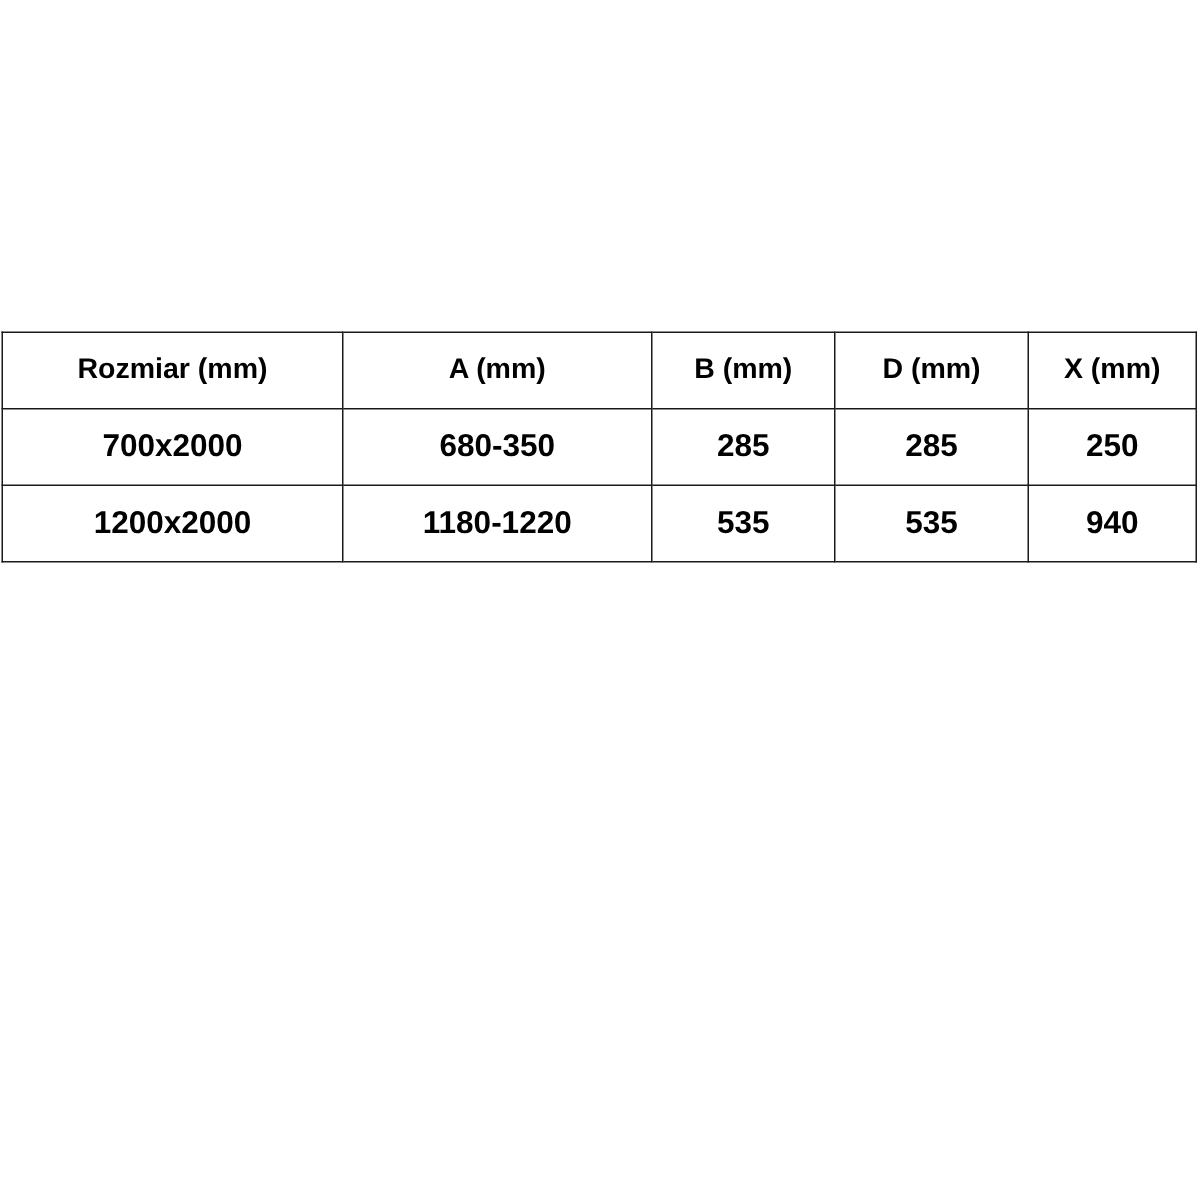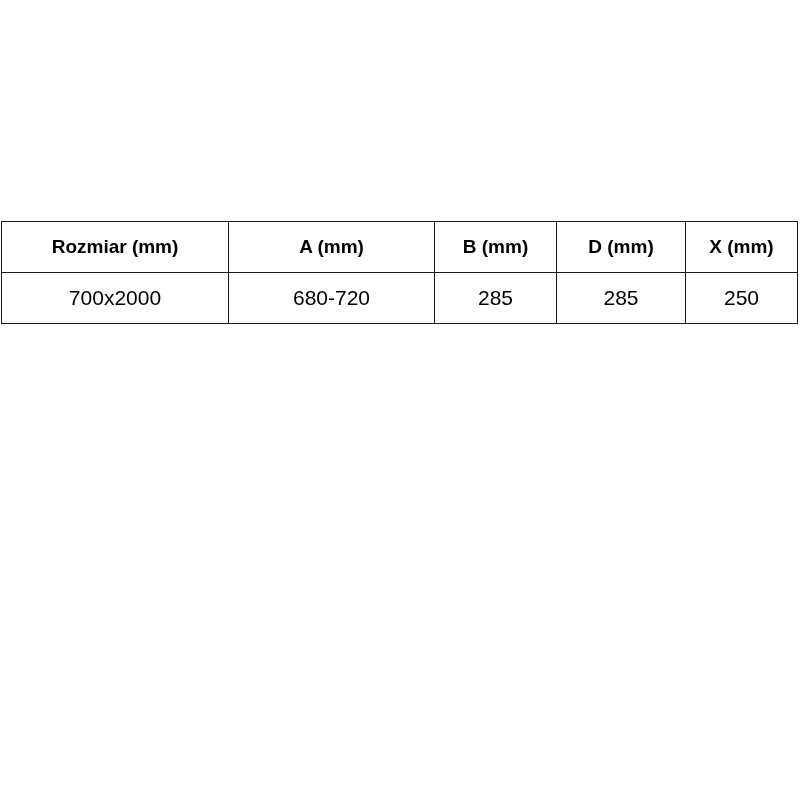--- a/index.html
+++ b/index.html
@@ -36,21 +36,21 @@
     overflow: hidden;
     white-space: nowrap;
   }
   table.size-table th {
     font-size: 19px;
     font-weight: bold;
     letter-spacing: 0px;
   }
   table.size-table td {
     font-size: 21px;
-    font-weight: normal;
+    font-weight: bold;
   }
   col.c1 { width: 227px; }
   col.c2 { width: 206px; }
   col.c3 { width: 122px; }
   col.c4 { width: 129px; }
   col.c5 { width: 112px; }
 </style>
 </head>
 <body>
 
@@ -68,20 +68,27 @@
         <th>Rozmiar (mm)</th>
         <th>A (mm)</th>
         <th>B (mm)</th>
         <th>D (mm)</th>
         <th>X (mm)</th>
       </tr>
     </thead>
     <tbody>
       <tr>
         <td>700x2000</td>
-        <td>680-720</td>
+        <td>680-350</td>
         <td>285</td>
         <td>285</td>
         <td>250</td>
+      </tr>
+      <tr>
+        <td>1200x2000</td>
+        <td>1180-1220</td>
+        <td>535</td>
+        <td>535</td>
+        <td>940</td>
       </tr>
     </tbody>
   </table>
 </div>
 
 </body></html>

